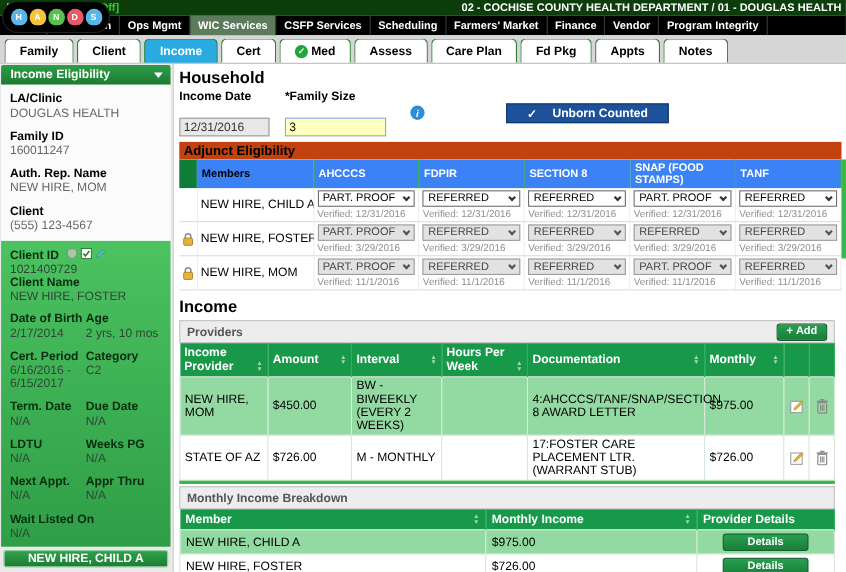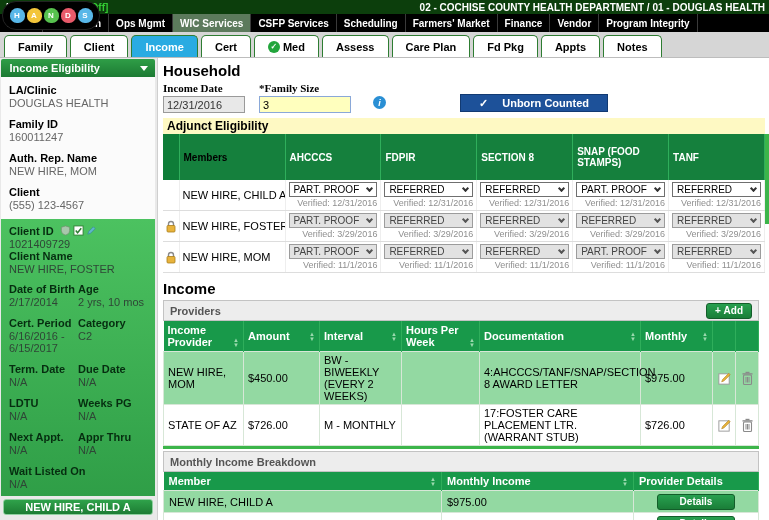--- a/index.html
+++ b/index.html
@@ -41,43 +41,43 @@
   .sb-green .sb-value { color:#2f4636; }
   .sb-green .sb-label { color:#062d10; }
   .sb-2col { display:flex; margin-bottom:9px; }
   .sb-2col > div { width:50%; }
   .idicons { display:inline-flex; gap:2px; vertical-align:-1px; margin-left:3px; }
   .member-btn { margin:3px 4px 0 3px; background:linear-gradient(#2fa24a,#1d7c34); border:1px solid #8fd0a0; border-radius:3px; color:#fff; font-weight:bold; text-align:center; height:16px; line-height:14px; cursor:pointer; }
 
   
   .sec-title { font-weight:bold; font-size:15px; color:#000; margin:2px 0 3px 0; }
   .hh-row { display:flex; gap:14px; }
-  .hh-col .flabel { font-weight:bold; margin-bottom:2px;font-family:Liberation Serif, serif; }
+  .hh-col .flabel { font-weight:bold; margin-bottom:13px; }
   .inp { height:17px; border:1px solid #9a9a9a; font-size:11px; font-family:"Liberation Sans",sans-serif; padding:0 3px; }
   .inp.date { width:82px; background:#e8e8e8; color:#333; }
   .inp.fsize { width:92px; background:#ffffbe; border-color:#8aa8d8; }
   .info-icon { width:13px; height:13px; border-radius:50%; background:#2a8fd4; color:#fff; font-size:9px; font-weight:bold; display:inline-flex; align-items:center; justify-content:center; font-style:italic; margin-left:8px; margin-top:14px; }
   .unborn-btn { background:#1d5199; border:1px solid #123a72; color:#fff; font-weight:bold; height:18px; display:flex; align-items:center; gap:14px; padding:0 18px; margin:12px 0 0 60px; cursor:pointer; }
 
   
   .adjunct-wrap { position:relative; margin:5px 0 0 0; width:602px; }
-  .adj-title { background:#fef9c3; color:#000; font-weight:bold; font-size:12px; height:16px; line-height:16px; padding:0 4px; }
+  .adj-title { background:#c2410c; color:#000; font-weight:bold; font-size:12px; height:16px; line-height:16px; padding:0 4px; }
   table { border-collapse:collapse; }
   .adj-table { width:602px; table-layout:fixed; background:#fff; }
-  .adj-table th { background:#15803d; color:#fff; font-size:10px; text-align:left; padding:12px 4px; height:17px; border-right:1px solid #2fae5b; }
+  .adj-table th { background:#3b82f6; color:#fff; font-size:10px; text-align:left; padding:2px 4px; height:17px; border-right:1px solid #2fae5b; }
   .adj-table th.c0 { background:#0e7d38; width:16px; padding:0; }
   .adj-table th.cm { width:106px; color:#000; }
   .adj-table td { border-bottom:1px solid #ddd; border-right:1px solid #eee; padding:2px 3px; height:24px; vertical-align:middle; }
   .adj-member { font-size:11px; color:#000; white-space:nowrap; overflow:hidden; }
   .adj-strip { position:absolute; right:-10px; top:16px; width:10px; height:90px; background:#3cb54a; }
   .selbox { display:flex; align-items:center; justify-content:space-between; border:1px solid #6f6f6f; background:#fff; height:15px; padding:0 4px; font-size:10px; cursor:pointer; color:#000; }
   .selbox .chev { width:5px; height:5px; border-right:2px solid #333; border-bottom:2px solid #333; transform:rotate(45deg); margin-top:-3px; flex:none; }
   .locked .selbox { background:#e2e2e2; border-color:#9c9c9c; color:#444; }
   .locked .selbox .chev { border-color:#555; }
-  .verified { font-size:9px; color:#8f8f8f; text-align:right; margin-top:1px; }
+  .verified { font-size:9px; color:#8f8f8f; text-align:left; margin-top:1px; }
 
   
   .bar-gray { background:#ededed; border:1px solid #c3c3c3; height:21px; display:flex; align-items:center; justify-content:space-between; padding:0 6px; color:#555; font-weight:bold; }
   .btn-green { background:linear-gradient(#28a050,#1a7e38); border:1px solid #135e2a; border-radius:3px; color:#fff; font-weight:bold; font-size:10px; height:16px; display:inline-flex; align-items:center; justify-content:center; padding:0 8px; cursor:pointer; }
   .inc-table { width:596px; table-layout:fixed; }
   .inc-table th { background:#18994a; color:#fff; font-size:11px; text-align:left; padding:3px 4px; border-right:1px solid #2fae5b; vertical-align:middle; }
   .inc-table td { border:1px solid #d7e7d7; padding:2px 4px; font-size:11px; color:#000; vertical-align:middle; }
   .row-green td { background:#93d9a2; }
   .row-white td { background:#fff; }
   .sort { display:inline-flex; flex-direction:column; font-size:6px; line-height:5px; color:#9ad9ae; float:right; margin-top:2px; }

